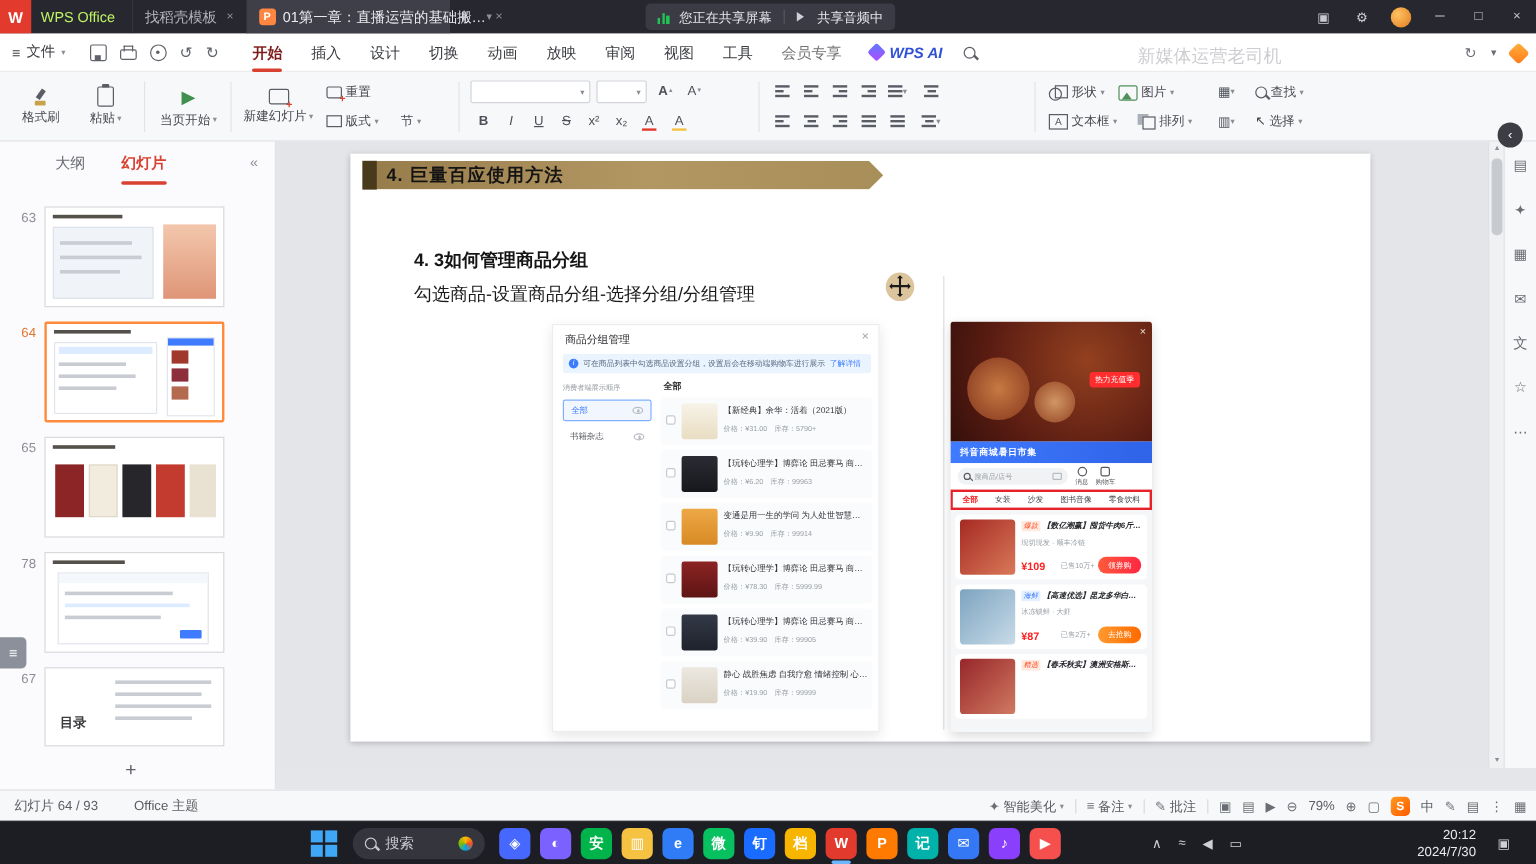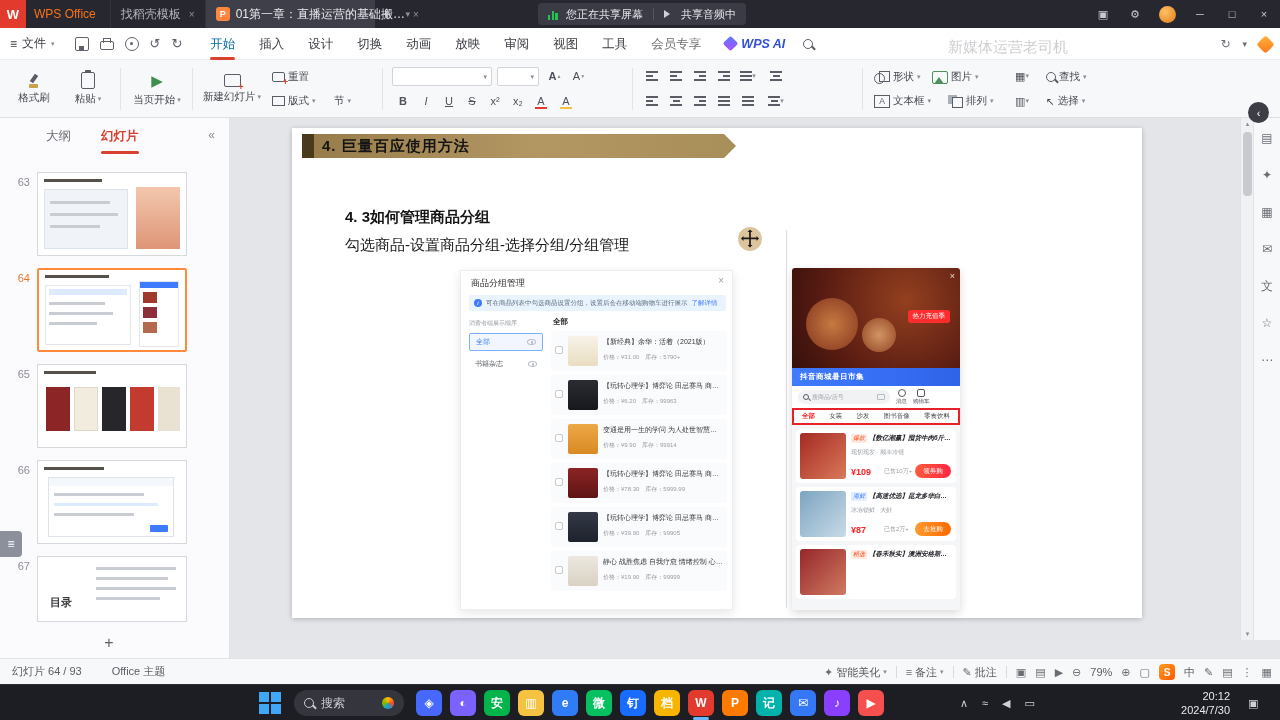--- a/index.html
+++ b/index.html
@@ -5,21 +5,21 @@
 *{margin:0;padding:0;box-sizing:border-box}
 html,body{width:1280px;height:720px}
 body{font-family:"Liberation Sans","DejaVu Sans",sans-serif;overflow:hidden}
 #app{position:relative;width:1280px;height:720px;background:#e4e6e9;overflow:hidden}
 .abs{position:absolute}
 .ico{display:inline-flex;align-items:center;justify-content:center}
 
 
 .titlebar{left:0;top:0;width:1280px;height:28px;background:#27282f;display:flex;align-items:center;font-size:12px;color:#c9cad1}
 .tb-logo{width:26px;height:28px;background:#e33a2e;color:#fff;font-weight:bold;font-size:13px}
-.tb-home{padding:0 14px 0 8px;color:#f97316;display:flex;gap:6px;align-items:center;height:28px}
+.tb-home{padding:0 14px 0 8px;color:#bef264;display:flex;gap:6px;align-items:center;height:28px}
 .tb-tab{height:28px;padding:0 10px;display:flex;align-items:center;gap:6px;color:#b4b5bd;border-left:1px solid #33343c;max-width:170px;white-space:nowrap}
 .tb-tab.active{background:#3e3f48;color:#e9eaef}
 .doc-ico{width:14px;height:14px;background:#ff8640;color:#fff;border-radius:3px;font-size:9px;font-weight:bold;display:inline-flex;align-items:center;justify-content:center;flex:0 0 auto}
 .tabx{font-size:10px;color:#8e8f98;margin-left:2px}
 .tb-plus{width:24px;height:28px;font-size:14px}
 .tb-crt{width:18px;height:28px;font-size:9px;color:#8e8f98}
 .share-pill{left:538px;top:3px;height:22px;background:#3a3b44;border-radius:4px;display:flex;align-items:center;font-size:11px;color:#e6e7ec;padding:0 10px;gap:7px}
 .sbars{width:11px;height:11px;display:inline-flex;gap:1.5px;align-items:flex-end}
 .sbars i{width:2.2px;background:#21c453;display:block}
 .pill-sep{width:1px;height:12px;background:#55565f;margin:0 3px}
@@ -34,21 +34,21 @@
 .qa{display:flex;gap:11px;align-items:center;margin:0 10px;color:#5f626b;font-size:13px}
 .i15{width:14px;height:14px;position:relative;display:inline-block}
 .i-save{border:1.5px solid #5f626b;border-radius:2px}
 .i-save::after{content:"";position:absolute;left:3px;bottom:0;width:5px;height:4px;background:#5f626b}
 .i-print{border:1.5px solid #5f626b;border-radius:2px;height:9px;margin-top:3px}
 .i-print::before{content:"";position:absolute;left:2.5px;top:-4px;width:6px;height:4px;border:1.5px solid #5f626b;border-bottom:none}
 .i-eye{border:1.5px solid #5f626b;border-radius:50%}
 .i-eye::after{content:"";position:absolute;left:4px;top:4px;width:3.5px;height:3.5px;background:#5f626b;border-radius:50%}
 .mb-tabs{display:flex;margin-left:6px}
 .mb-tab{padding:0 12px;font-size:12.5px;color:#3b3d42;height:32px;line-height:32px;position:relative;white-space:nowrap}
-.mb-tab.active{color:#0369a1;font-weight:normal}
+.mb-tab.active{color:#7f1d1d;font-weight:bold}
 .mb-tab.active::after{content:"";position:absolute;left:12px;right:12px;bottom:0;height:3px;background:#d8402f;border-radius:2px}
 .mb-tab.vip{color:#737373}
 .mb-ai{display:flex;align-items:center;gap:5px;padding:0 12px;font-size:12.5px;font-weight:bold;color:#3050d8;font-style:italic}
 .ai-diamond{width:11px;height:11px;border-radius:2px;transform:rotate(45deg);background:linear-gradient(135deg,#5a7bff,#b14bff)}
 .mag{width:10px;height:10px;border:1.6px solid #5a5d66;border-radius:50%;position:relative;display:inline-block}
 .mag::after{content:"";position:absolute;width:5px;height:1.6px;background:#5a5d66;transform:rotate(45deg);right:-4px;bottom:-1px}
 .mb-right{position:absolute;right:8px;top:28px;height:32px;display:flex;align-items:center;gap:12px;color:#6a6d74;font-size:12px}
 .vip-gem{width:13px;height:13px;border-radius:3px;transform:rotate(45deg);background:linear-gradient(135deg,#ffb13d,#ff7a1a)}
 .wm{position:absolute;left:948px;top:38px;font-size:15px;color:rgba(100,100,112,.32);z-index:60;pointer-events:none}
 
@@ -507,21 +507,21 @@
     <span class="tnum" style="top:250px">65</span>
     <div class="thumb" style="top:246px;height:84px">
       <span class="tl" style="left:6px;top:6px;width:52px"></span>
       <span class="abs" style="left:8px;top:22px;width:24px;height:44px;background:#8c2626"></span>
       <span class="abs" style="left:36px;top:22px;width:24px;height:44px;background:#f2ecdf;border:1px solid #e0d9c8"></span>
       <span class="abs" style="left:64px;top:22px;width:24px;height:44px;background:#26262b"></span>
       <span class="abs" style="left:92px;top:22px;width:24px;height:44px;background:#c23b2e"></span>
       <span class="abs" style="left:120px;top:22px;width:22px;height:44px;background:#e9e2d3"></span>
     </div>
 
-    <span class="tnum" style="top:346px">66</span>
+    <span class="tnum" style="top:346px">78</span>
     <div class="thumb" style="top:342px;height:84px">
       <span class="tl" style="left:6px;top:6px;width:60px"></span>
       <span class="abs" style="left:10px;top:16px;width:126px;height:60px;background:#fff;border:1px solid #dfe3ea"></span>
       <span class="abs" style="left:11px;top:17px;width:124px;height:8px;background:#f4f7fb"></span>
       <span class="gl" style="left:16px;top:32px;width:90px"></span>
       <span class="gl" style="left:16px;top:42px;width:104px;background:#dcebff"></span>
       <span class="gl" style="left:16px;top:52px;width:80px"></span>
       <span class="abs" style="left:112px;top:64px;width:18px;height:7px;background:#3f7bff;border-radius:1px"></span>
     </div>
 

